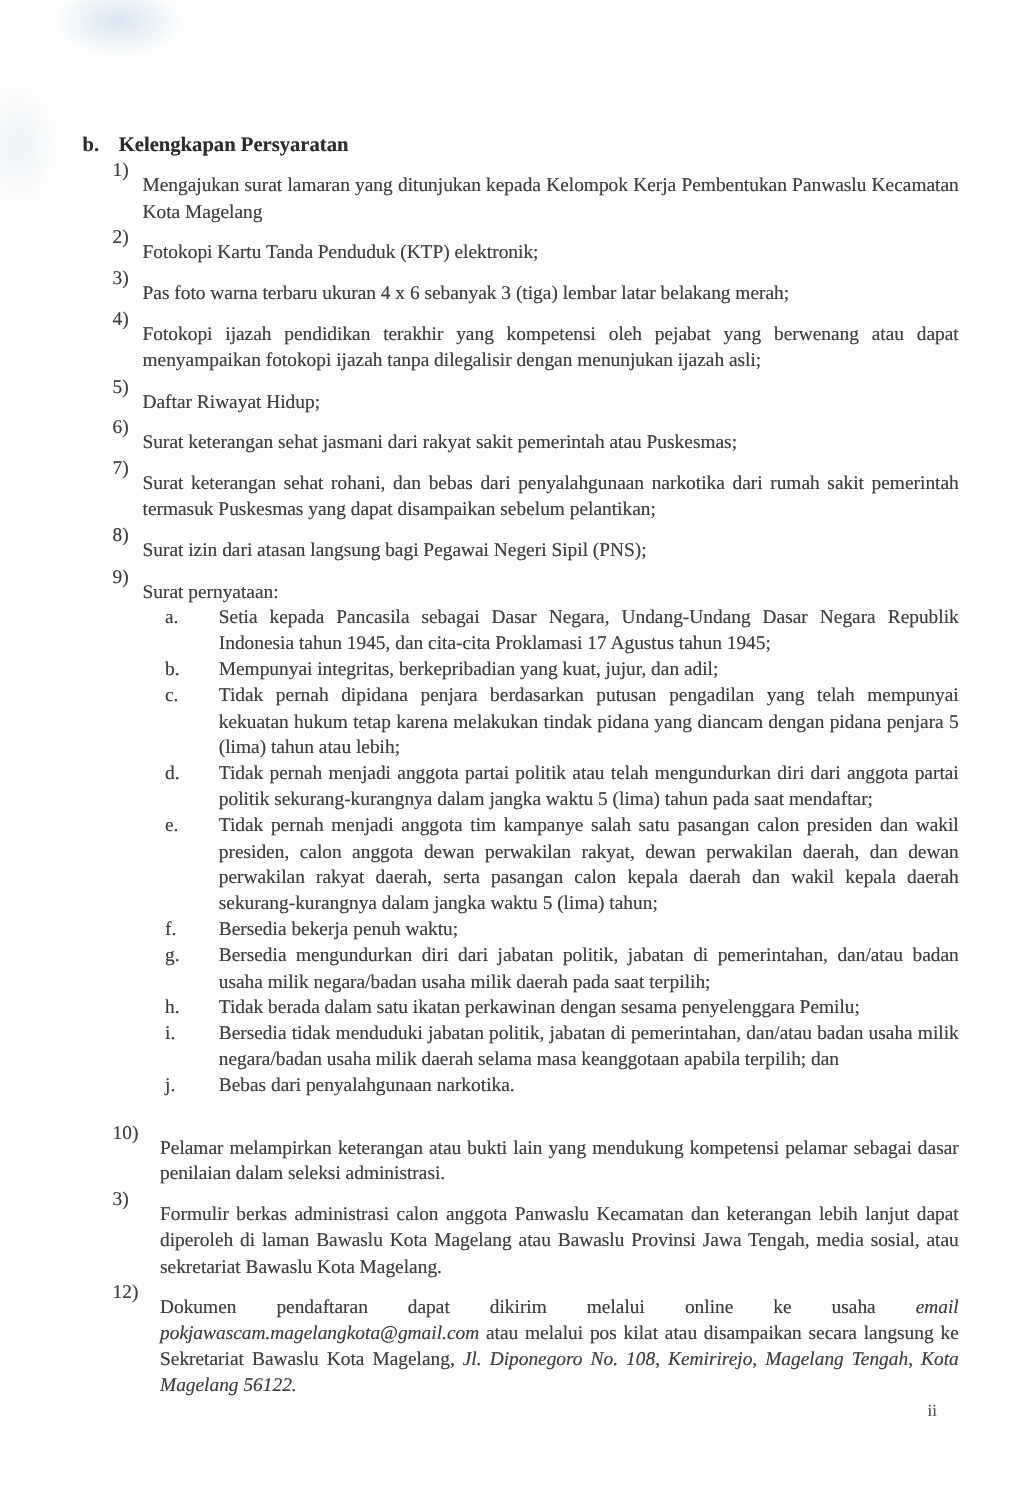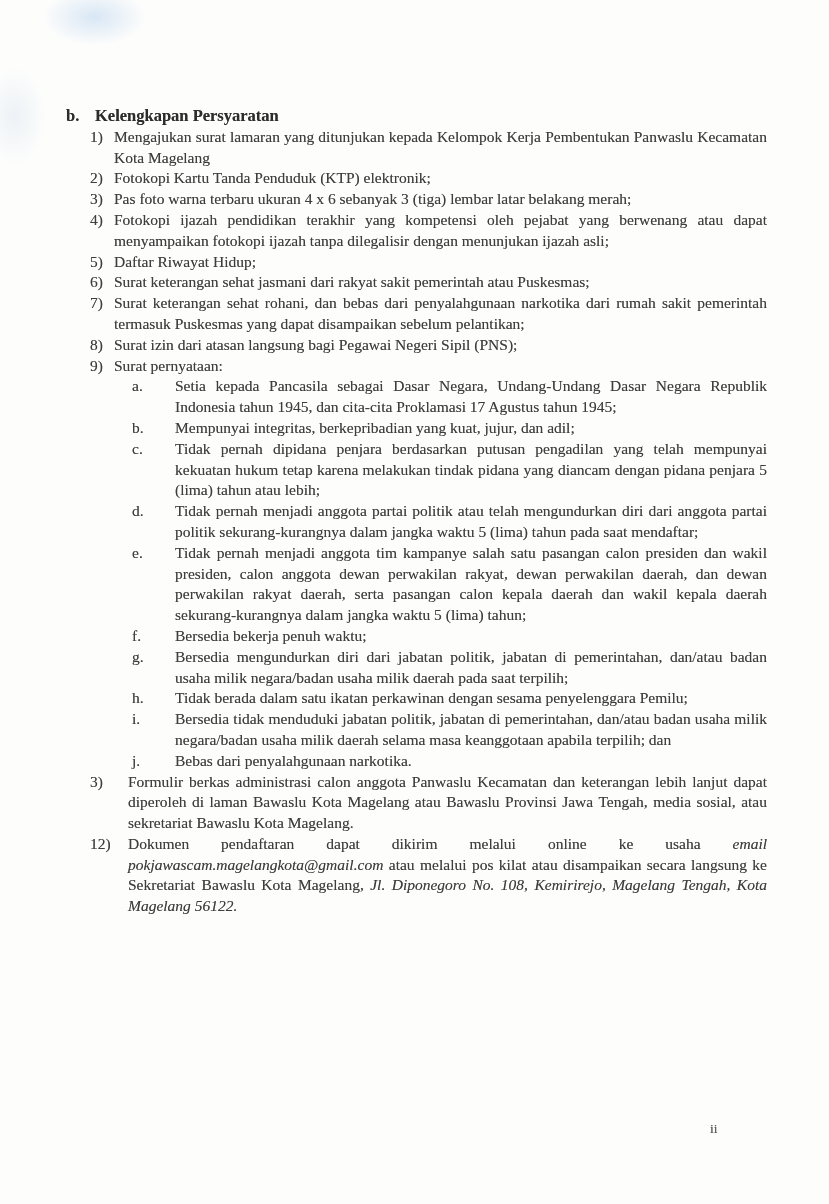--- a/index.html
+++ b/index.html
@@ -39,30 +39,30 @@
     font-weight: bold;
     color: #2c2c2c;
     font-size: 16.5px;
     line-height: 20.8px;
   }
   .h-label { flex: 0 0 29px; }
   .list { margin-left: 24px; }
   .item { display: flex; }
   .item > .marker { flex: 0 0 24px; }
   .item.wide > .marker { flex: 0 0 38px; }
-  .item > .text { flex: 1; text-align: justify; }
+  .item > .text { flex: 1; text-align: justify; margin-top: 12px; }
   .sublist { margin-left: 42px; }
   .subitem { display: flex; }
   .subitem > .marker { flex: 0 0 31px; }
   .subitem > .text { flex: 1; text-align: justify; margin-left: 12px; }
   .gap-before { margin-top: 17px; }
   .it { font-style: italic; }
   .pagenum {
     position: absolute;
-    left: 710px;
+    left: 742px;
     top: 1121px;
     font-size: 13.5px;
     color: #5a5a5a;
   }
 </style>
 </head>
 <body>
 
 <div class="smudge-a"></div>
 <div class="smudge-b"></div>
@@ -157,20 +157,24 @@
       <div class="subitem">
         <span class="marker">i.</span>
         <span class="text">Bersedia tidak menduduki jabatan politik, jabatan di pemerintahan, dan/atau badan usaha milik negara/badan usaha milik daerah selama masa keanggotaan apabila terpilih; dan</span>
       </div>
       <div class="subitem">
         <span class="marker">j.</span>
         <span class="text">Bebas dari penyalahgunaan narkotika.</span>
       </div>
     </div>
 
+    <div class="item wide gap-before">
+      <span class="marker">10)</span>
+      <span class="text">Pelamar melampirkan keterangan atau bukti lain yang mendukung kompetensi pelamar sebagai dasar penilaian dalam seleksi administrasi.</span>
+    </div>
 
     <div class="item wide">
       <span class="marker">3)</span>
       <span class="text">Formulir berkas administrasi calon anggota Panwaslu Kecamatan dan keterangan lebih lanjut dapat diperoleh di laman Bawaslu Kota Magelang atau Bawaslu Provinsi Jawa Tengah, media sosial, atau sekretariat Bawaslu Kota Magelang.</span>
     </div>
 
     <div class="item wide">
       <span class="marker">12)</span>
       <span class="text"><span>Dokumen pendaftaran dapat dikirim melalui online ke usaha </span><span class="it">email pokjawascam.magelangkota@gmail.com</span><span> atau melalui pos kilat atau disampaikan secara langsung ke Sekretariat Bawaslu Kota Magelang, </span><span class="it">Jl. Diponegoro No. 108, Kemirirejo, Magelang Tengah, Kota Magelang 56122.</span></span>
     </div>

